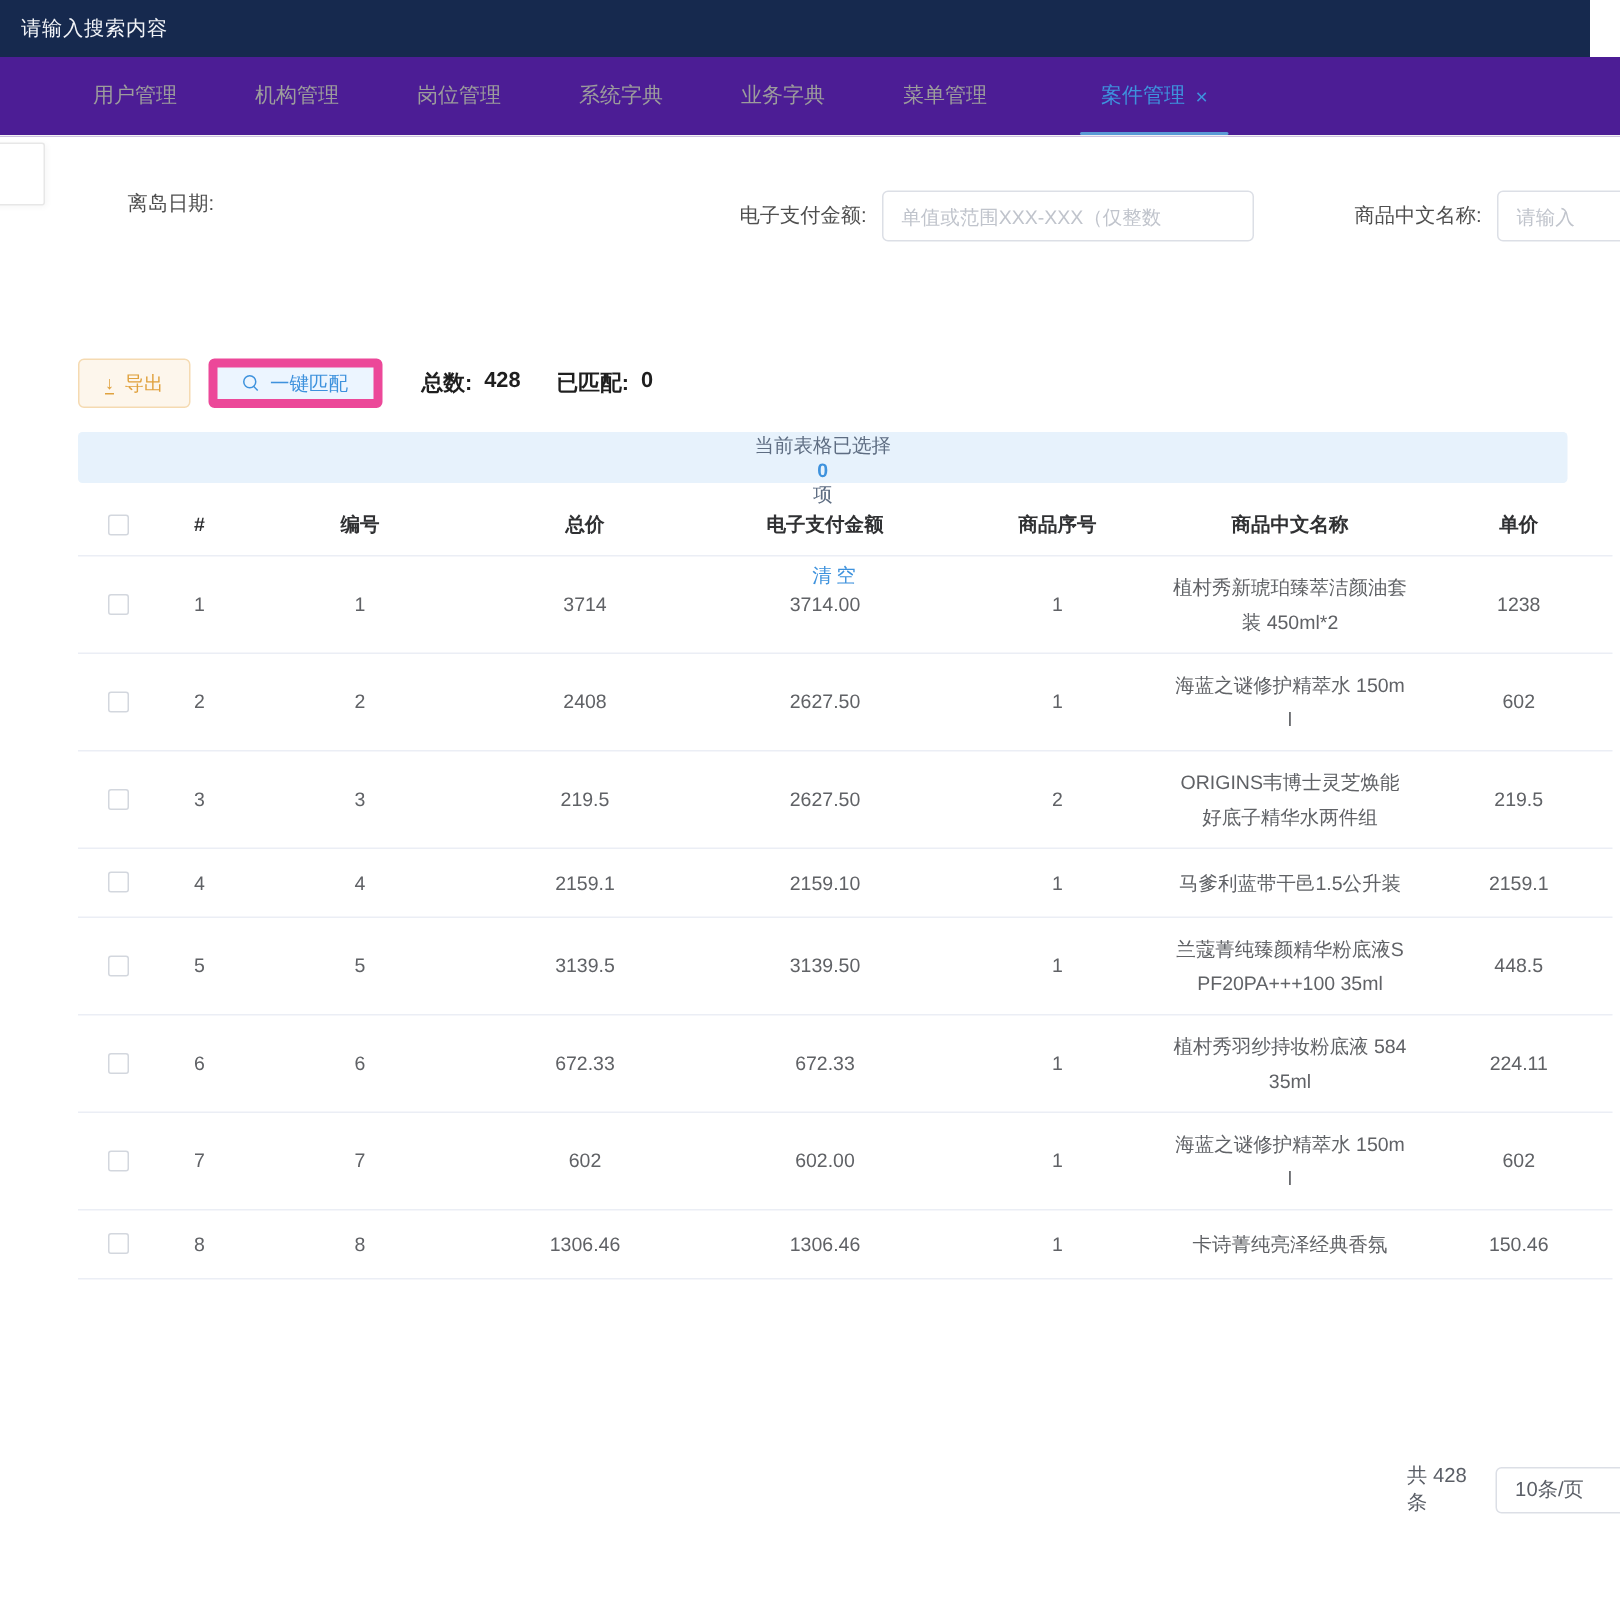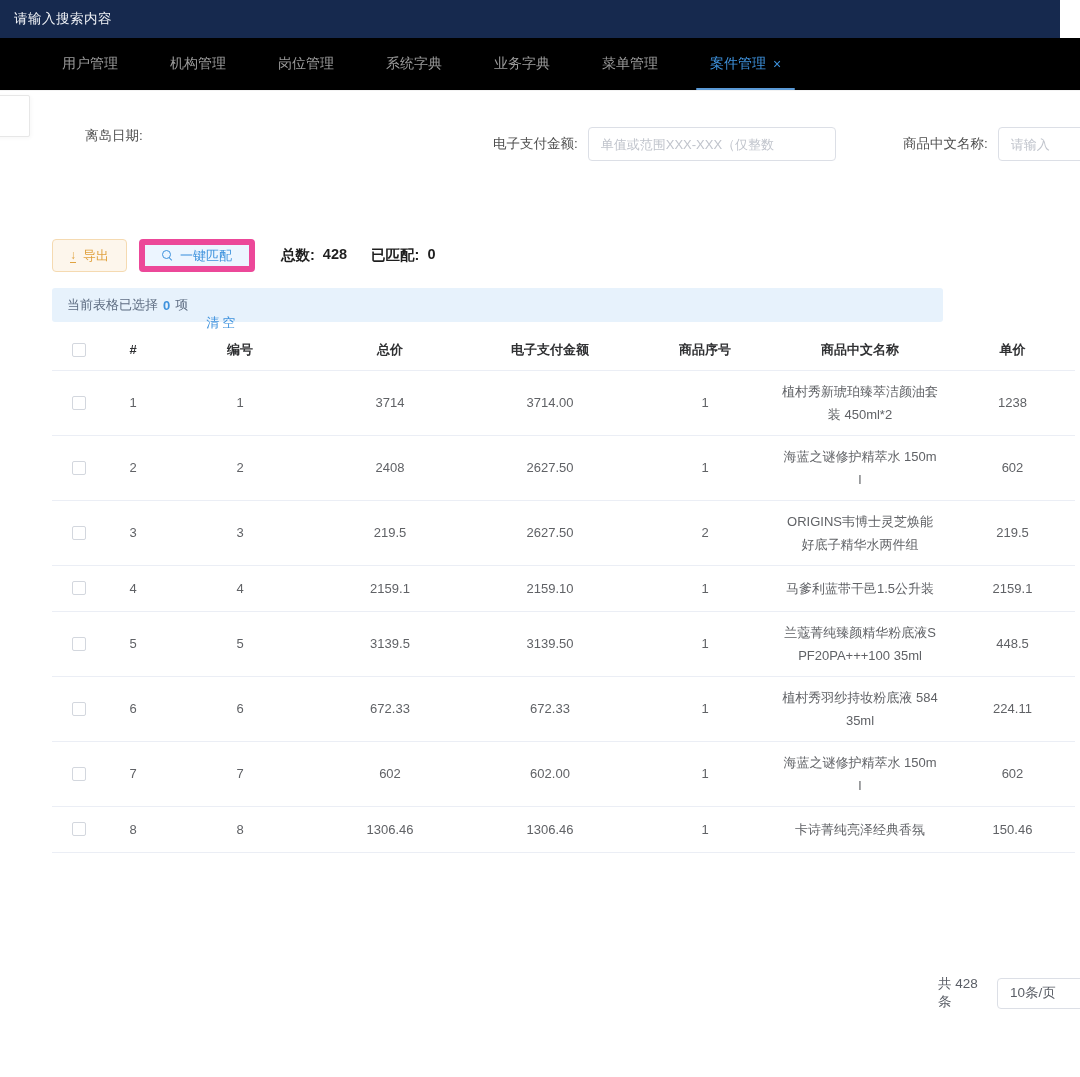--- a/index.html
+++ b/index.html
@@ -8,25 +8,25 @@
     position:relative; background:#ffffff; overflow:hidden;
     font-family:"Liberation Sans","DejaVu Sans",sans-serif; color:#333;
   }
 
   
   .navbar { position:absolute; top:0; left:0; width:1060px; height:38px;
     background:#16294e; display:flex; align-items:center; padding:0 14px; }
   .navbar-search { color:#f2f4f8; font-size:13.5px; letter-spacing:.5px; cursor:text; }
 
   
-  .tabbar { position:absolute; top:38px; left:0; width:1080px; height:53px; background:#000000;
+  .tabbar { position:absolute; top:38px; left:0; width:1080px; height:53px; background:#4c1d95;
     border-bottom:1px solid #f3f3f3; display:flex; align-items:stretch; padding-left:62px; gap:52px; }
   .tab { position:relative; display:flex; align-items:center; gap:7px; font-size:14px;
     color:#9c9c9c; cursor:pointer; white-space:nowrap; }
-  .tab.active { color:#3e92dd; }
+  .tab.active { color:#3e92dd;margin-left:24px; }
   .tab.active::after { content:""; position:absolute; left:-14px; right:-14px; bottom:0;
     height:2px; background:#5b9ad6; border-radius:1px; }
   .tab-close { font-size:14px; color:#3e92dd; line-height:1; }
 
   
   .corner-box { position:absolute; top:95px; left:-6px; width:36px; height:42px; background:#fff;
     border:1px solid #e7e7e7; border-radius:2px; box-shadow:1px 1px 4px rgba(0,0,0,.04); }
 
   
   .filter-group { position:absolute; top:127px; display:flex; align-items:center; gap:10px; }
@@ -57,23 +57,23 @@
     padding-bottom:1px; font-size:12px; }
   .search-glyph { position:relative; width:11px; height:11px; flex:none; }
   .search-glyph::before { content:""; position:absolute; left:0; top:0; width:7px; height:7px;
     border:1px solid currentColor; border-radius:50%; }
   .search-glyph::after { content:""; position:absolute; left:7px; top:7px; width:4px; height:1px;
     background:currentColor; transform:rotate(45deg); transform-origin:left center; }
   .stats { margin-left:26px; font-size:14.5px; font-weight:700; color:#1f1f1f; display:flex; gap:8px; }
   .stats .gap { width:8px; }
 
   
-  .selection-bar { position:absolute; top:288px; left:52px; width:891px; height:34px;
-    background:#e7f2fc; border-radius:3px; display:flex; align-items:center; padding:0 15px;
-    font-size:13px; color:#5e6d82; }
+  .selection-bar { position:absolute; top:288px; left:52px; width:993px; height:34px;
+    background:#e7f2fc; border-radius:3px; display:flex; align-items:center; padding:0 4px;
+    font-size:13px; color:#5e6d82;flex-direction:column; }
   .sel-count { color:#3e92dd; font-weight:700; margin:0 5px; }
   .sel-clear { color:#3e92dd; margin-left:18px; letter-spacing:3px; cursor:pointer;margin-top:36px; }
 
   
   .table-wrap { position:absolute; top:330px; left:52px; width:1028px; height:575px; overflow:hidden; }
   table { border-collapse:collapse; table-layout:fixed; width:1023px; font-size:13px; }
   th, td { text-align:center; border-bottom:1px solid #ebeef5; vertical-align:middle; }
   th { height:40px; color:#303133; font-weight:700; padding:0 6px; }
   td { color:#606266; padding:11px 8px; line-height:23px; }
   td.name-cell { word-break:break-all; padding:9px 12px; }

